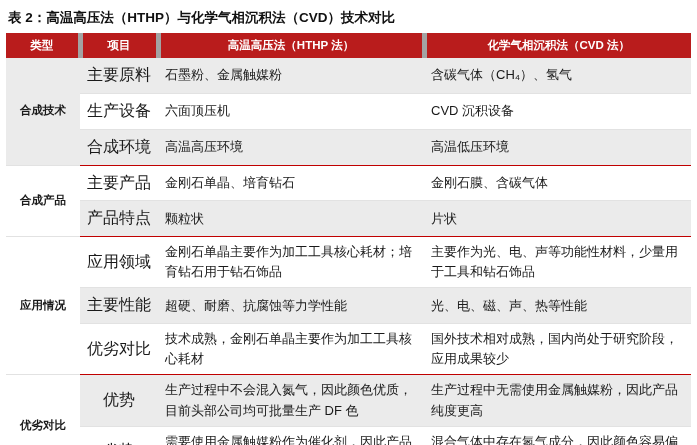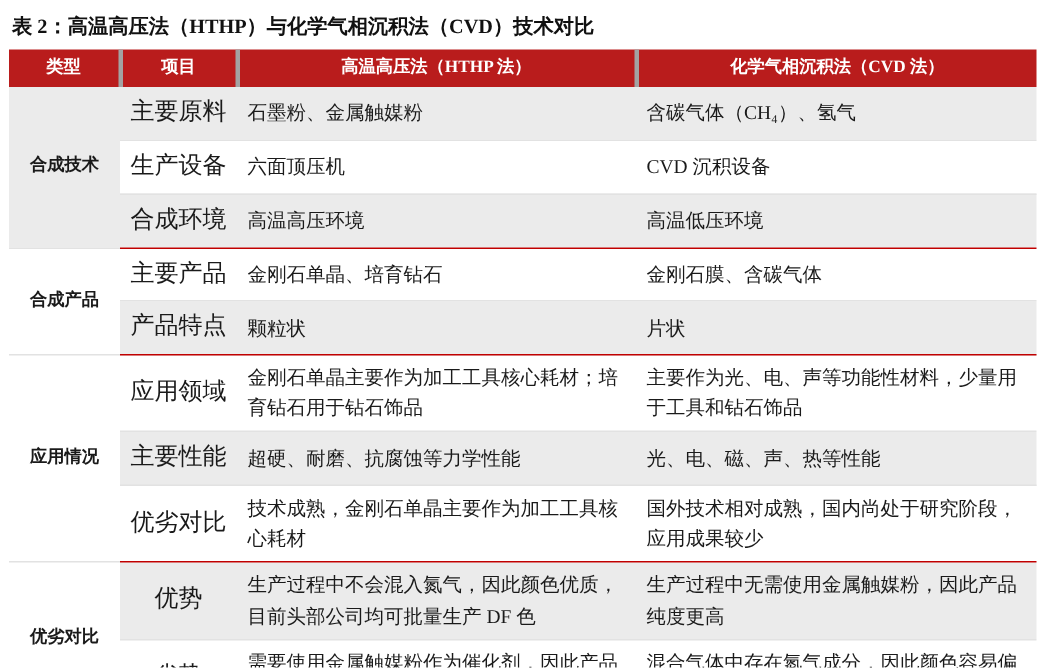--- a/index.html
+++ b/index.html
@@ -13,21 +13,20 @@
     font-family: "Liberation Sans", sans-serif;
     color: #1a1a1a;
     overflow: hidden;
   }
   .page {
     width: 697px;
     height: 364px;
     position: relative;
     box-sizing: border-box;
     padding: 8px 6px 0 6px;
-    font-family: Liberation Serif, serif;
   }
   .title {
     font-size: 13.5px;
     font-weight: bold;
     color: #111111;
     letter-spacing: 0px;
     padding: 2px 0 7px 2px;
     line-height: 1.2;
   }
   table.cmp {
@@ -45,21 +44,21 @@
     background: #b91c1c;
     color: #ffffff;
     font-weight: bold;
     font-size: 11.5px;
     text-align: center;
     padding: 5px 2px;
     border: none;
     line-height: 1.3;
   }
   thead th.sep {
-    border-left: 3px solid #a3a3a3;
+    border-left: 5px solid #a3a3a3;
   }
   tbody td {
     padding: 5px 7px;
     vertical-align: middle;
     line-height: 1.55;
     border-bottom: 1px solid #e2e2e2;
     font-size: 13px;
     color: #1a1a1a;
   }
   tbody tr.group-end td {

